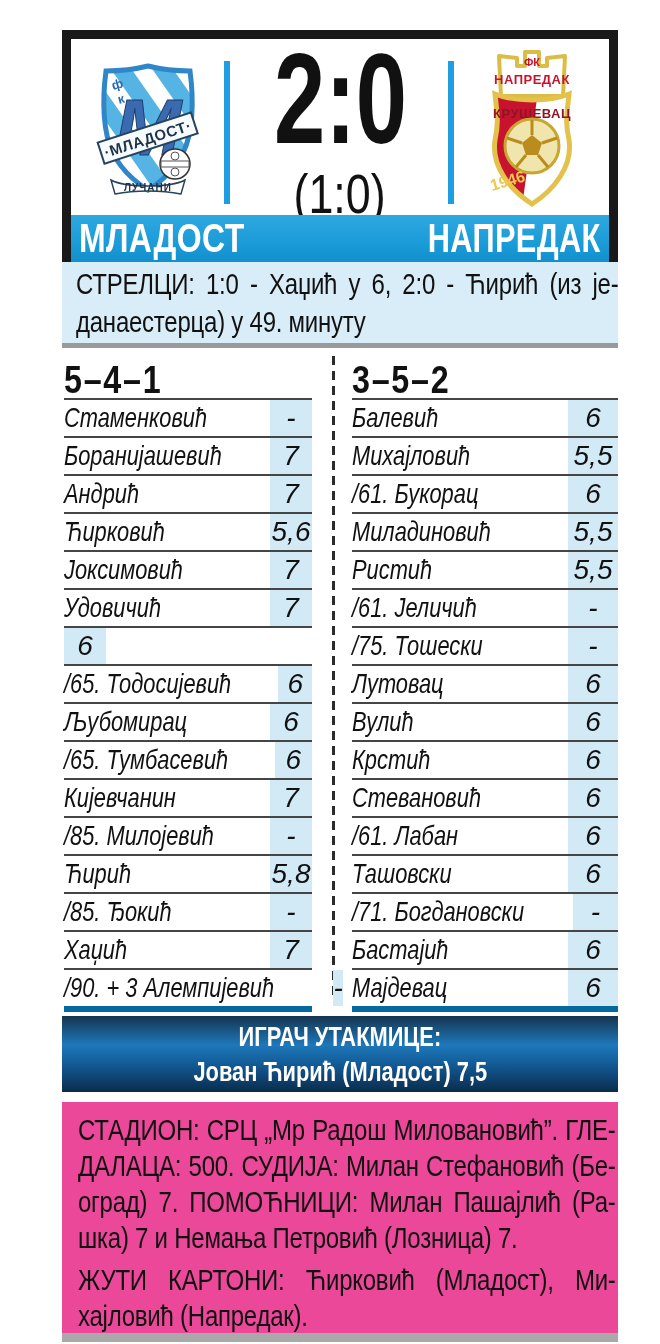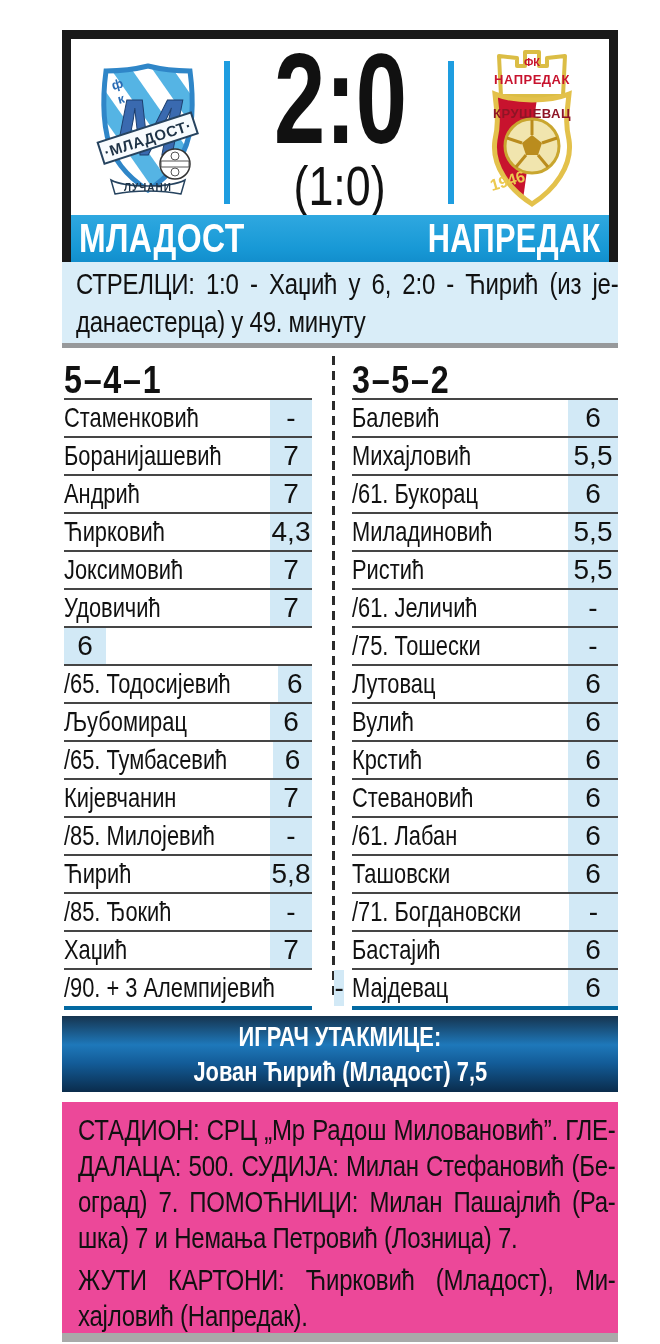--- a/index.html
+++ b/index.html
@@ -12,21 +12,21 @@
   .card-white{height:176px;background:#fff;position:relative;}
   .logo{position:absolute;}
   .logo-home{left:20px;top:22px;width:114px;height:146px;}
   .logo-away{left:404px;top:5px;width:114px;height:168px;}
   .vdiv{position:absolute;width:6px;top:22px;height:143px;background:#1e9de0;}
   .vdiv-l{left:153px;}
   .vdiv-r{left:377px;}
   .score-wrap{position:absolute;left:160px;width:218px;top:4px;text-align:center;}
   .score-big{font-size:128px;line-height:112px;font-weight:bold;white-space:nowrap;}
   .score-big .sc{display:inline-block;transform:scaleX(.72);transform-origin:center;}
-  .score-half{font-size:56px;line-height:58px;margin-top:2px;white-space:nowrap;}
+  .score-half{font-size:56px;line-height:58px;margin-top:10px;white-space:nowrap;}
   .score-half .sc{display:inline-block;transform:scaleX(.80);transform-origin:center;}
   .band{height:60px;background:linear-gradient(180deg,#2fa8e0 0%,#1899d6 55%,#0d84c4 100%);position:relative;}
   .tname{position:absolute;top:0;line-height:46px;font-size:41px;font-weight:bold;color:#fff;
          white-space:nowrap;letter-spacing:.5px;}
   .tname-home{left:8px;}
   .tname-home .sc{display:inline-block;transform:scaleX(.78);transform-origin:left center;}
   .tname-away{right:8px;}
   .tname-away .sc{display:inline-block;transform:scaleX(.75);transform-origin:right center;}
 
   
@@ -38,21 +38,21 @@
 
   
   .tables{position:absolute;left:62px;top:356px;width:556px;height:646px;}
   .dashline{position:absolute;left:270px;top:0px;width:3px;height:642px;
             background:repeating-linear-gradient(180deg,#2b2b2b 0 9px,transparent 9px 15px);}
   .ptable{position:absolute;top:8px;}
   .table-home{left:2px;width:248px;}
   .table-away{left:290px;width:266px;}
   .formation{font-size:38px;font-weight:bold;height:34px;line-height:32px;white-space:nowrap;}
   .formation .sc{display:inline-block;transform:scaleX(.85);transform-origin:left center;letter-spacing:2px;}
-  .rows{border-bottom:4px solid #0369a1;}
+  .rows{border-bottom:6px solid #0369a1;font-style:italic;}
   .prow{display:flex;align-items:stretch;height:36px;border-top:2px solid #454545;}
   .pname{flex:1;font-size:28px;line-height:36px;white-space:nowrap;}
   .pname .sc{display:inline-block;transform:scaleX(.78);transform-origin:left center;}
   .prating{width:42px;background:#d2e9f6;font-size:28px;line-height:36px;text-align:center;}
   .table-away .prating{width:50px;}
 
   
   .pom{position:absolute;left:62px;top:1016px;width:556px;height:76px;color:#fff;text-align:center;
        background:linear-gradient(180deg,#16344f 0%,#1e78ba 38%,#135c98 62%,#0a2c4c 100%);
        padding-top:3px;box-sizing:border-box;}
@@ -180,21 +180,21 @@
           <div class="prow">
             <span class="pname"><span class="sc">Боранијашевић</span></span>
             <span class="prating">7</span>
           </div>
           <div class="prow">
             <span class="pname"><span class="sc">Андрић</span></span>
             <span class="prating">7</span>
           </div>
           <div class="prow">
             <span class="pname"><span class="sc">Ћирковић</span></span>
-            <span class="prating">4,3</span>
+            <span class="prating">5,6</span>
           </div>
           <div class="prow">
             <span class="pname"><span class="sc">Јоксимовић</span></span>
             <span class="prating">7</span>
           </div>
           <div class="prow">
             <span class="pname"><span class="sc">Удовичић</span></span>
             <span class="prating">7</span>
           </div>
           <div class="prow">

